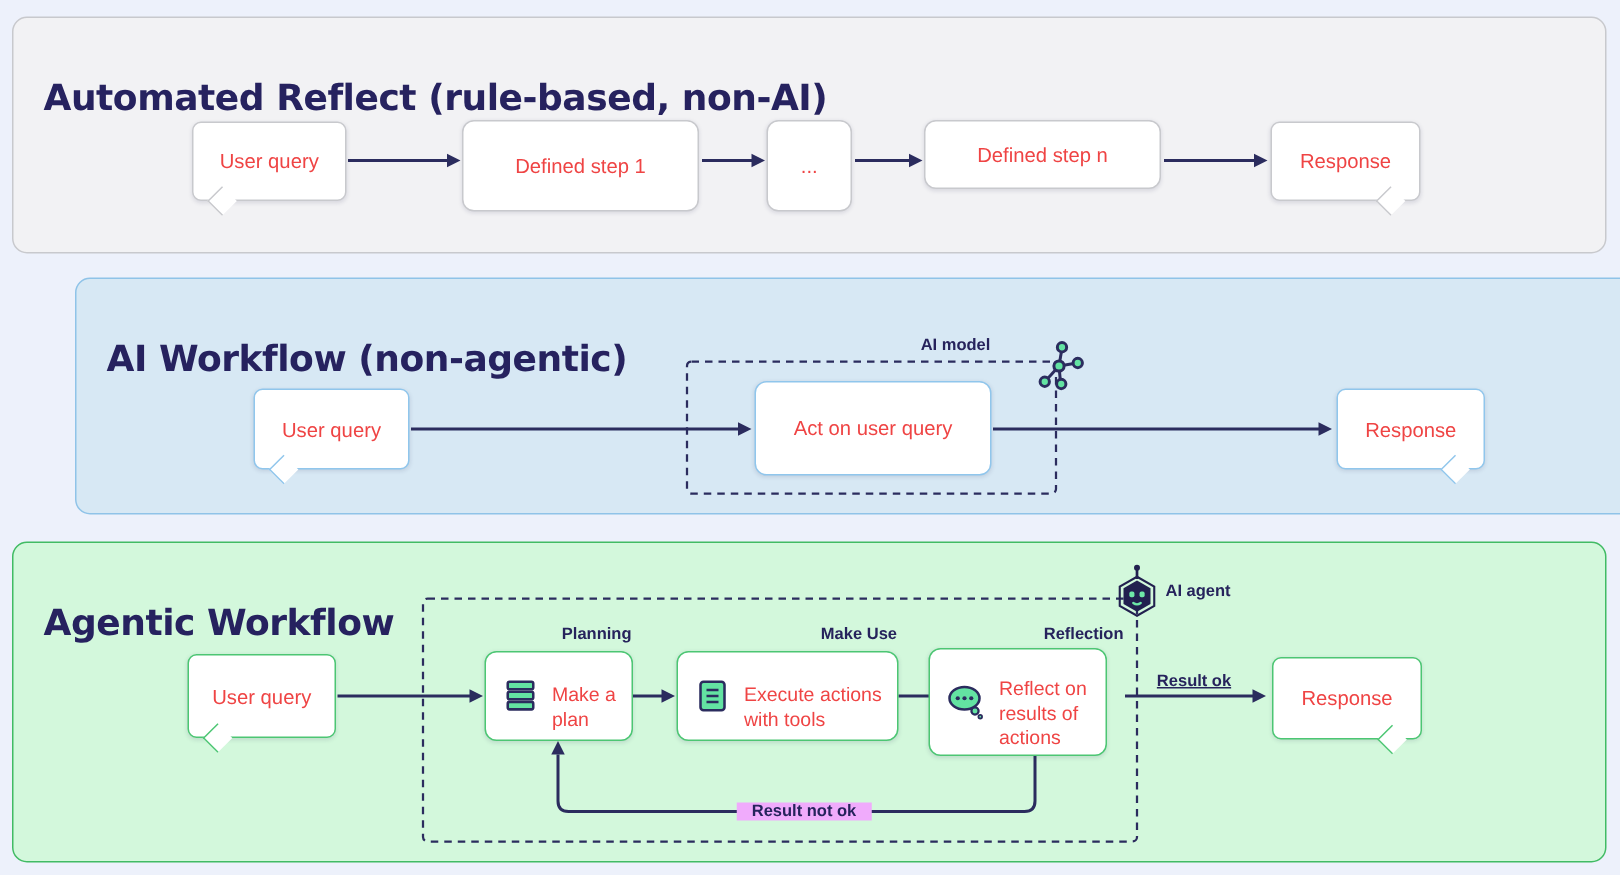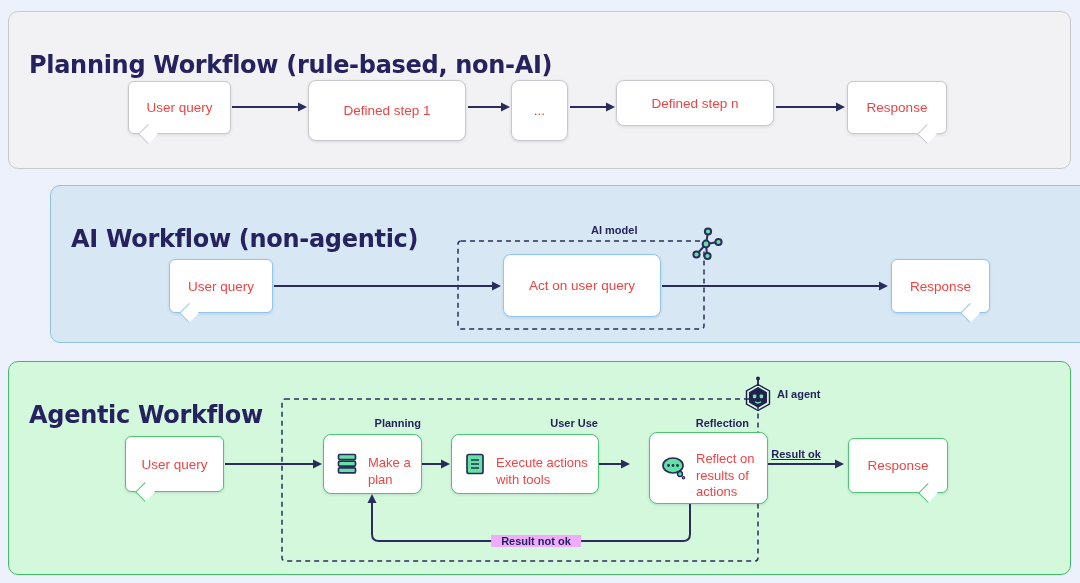--- a/index.html
+++ b/index.html
@@ -54,21 +54,21 @@
   .gap-label  { background:#f0abfc; padding:0 10px; transform:translate(-50%,-50%); }
 
   .floating-icon { position:absolute; z-index:3; display:flex; }
 </style>
 </head>
 <body>
 
 <div id="stage">
 
   <section class="panel panel-automated">
-    <h2 class="panel-title">Planning Workflow (rule-based, non-AI)</h2>
+    <h2 class="panel-title">Automated Reflect (rule-based, non-AI)</h2>
 
     <svg class="connectors" width="1063" height="158" viewBox="0 0 1063 158">
       <g stroke="#2b2c5e" stroke-width="2">
         <line x1="223" y1="95" x2="290" y2="95"></line>
           <polygon points="298,95 289,90.5 289,99.5" fill="#2b2c5e" stroke="none"></polygon>
       </g>
       <g stroke="#2b2c5e" stroke-width="2">
         <line x1="459" y1="95" x2="493" y2="95"></line>
           <polygon points="501,95 492,90.5 492,99.5" fill="#2b2c5e" stroke="none"></polygon>
       </g>
@@ -109,21 +109,21 @@
       <g stroke="#2b2c5e" stroke-width="2">
         <line x1="223" y1="100" x2="442" y2="100"></line>
           <polygon points="450,100 441,95.5 441,104.5" fill="#2b2c5e" stroke="none"></polygon>
       </g>
       <g stroke="#2b2c5e" stroke-width="2">
         <line x1="611" y1="100" x2="829" y2="100"></line>
           <polygon points="837,100 828,95.5 828,104.5" fill="#2b2c5e" stroke="none"></polygon>
       </g>
     </svg>
 
-    <span class="mini-label" style="left:540px; width:92px; top:38px; text-align:left;">AI model</span>
+    <span class="mini-label" style="left:540px; width:92px; top:38px; text-align:center;">AI model</span>
 
     <span class="floating-icon" style="left:636px; top:39px;">
       <svg width="38" height="38" viewBox="0 0 38 38">
         <g stroke="#2b2c5e" stroke-width="2">
           <line x1="19" y1="19" x2="21" y2="7"></line>
           <line x1="19" y1="19" x2="31" y2="17"></line>
           <line x1="19" y1="19" x2="10" y2="29"></line>
           <line x1="19" y1="19" x2="20" y2="30"></line>
         </g>
         <g fill="#63e3a2" stroke="#2b2c5e" stroke-width="2">
@@ -170,21 +170,21 @@
         <line x1="741" y1="102" x2="827" y2="102"></line>
           <polygon points="835,102 826,97.5 826,106.5" fill="#2b2c5e" stroke="none"></polygon>
       </g>
       <g stroke="#2b2c5e" stroke-width="2" fill="none">
         <path d="M681,142 L681,172 Q681,179 674,179 L370,179 Q363,179 363,172 L363,141"></path>
         <polygon points="363,132 358.5,141 367.5,141" fill="#2b2c5e" stroke="none"></polygon>
       </g>
     </svg>
 
     <span class="step-label" style="left:312px;">Planning</span>
-    <span class="step-label" style="left:489px;">User Use</span>
+    <span class="step-label" style="left:489px;">Make Use</span>
     <span class="step-label" style="left:640px;">Reflection</span>
 
     <span class="edge-label" style="left:787px; top:86px; transform:translateX(-50%);text-decoration:underline;">Result ok</span>
     <span class="edge-label gap-label" style="left:527px; top:179px;">Result not ok</span>
 
     <span class="floating-icon" style="left:731px; top:12px;">
       <svg width="36" height="46" viewBox="0 0 36 46">
         <line x1="18" y1="6" x2="18" y2="12" stroke="#22204f" stroke-width="1.8"></line>
         <circle cx="18" cy="4.5" r="2" fill="#22204f"></circle>
         <polygon points="18,10.5 29.5,17 29.5,30 18,36.5 6.5,30 6.5,17" fill="none" stroke="#22204f" stroke-width="1.4"></polygon>
@@ -217,21 +217,21 @@
     <div class="node b-green iconbox" style="left:442px; top:72px; width:148px; height:60px;">
       <span class="icon">
         <svg width="26" height="26" viewBox="0 0 26 26">
           <rect x="5" y="3.5" width="16" height="19" rx="2" fill="#63e3a2" stroke="#2b2c5e" stroke-width="1.7"></rect>
           <path d="M9 9h8 M9 13h8 M9 17h8" stroke="#2b2c5e" stroke-width="1.6" fill="none"></path>
         </svg>
       </span>
       <span class="txt txt-execute">Execute actions with tools</span>
     </div>
 
-    <div class="node b-green iconbox" style="left:640px; top:70px; width:119px; height:72px;">
+    <div class="node b-green iconbox" style="left:610px; top:70px; width:119px; height:72px;">
       <span class="icon">
         <svg width="28" height="26" viewBox="0 0 28 26">
           <ellipse cx="13" cy="10.5" rx="10" ry="7.5" fill="#63e3a2" stroke="#2b2c5e" stroke-width="1.7"></ellipse>
           <circle cx="8.5" cy="10.5" r="1.4" fill="#2b2c5e"></circle>
           <circle cx="13" cy="10.5" r="1.4" fill="#2b2c5e"></circle>
           <circle cx="17.5" cy="10.5" r="1.4" fill="#2b2c5e"></circle>
           <circle cx="20" cy="19" r="2.4" fill="#63e3a2" stroke="#2b2c5e" stroke-width="1.5"></circle>
           <circle cx="23.5" cy="22.8" r="1.2" fill="#63e3a2" stroke="#2b2c5e" stroke-width="1.2"></circle>
         </svg>
       </span>

